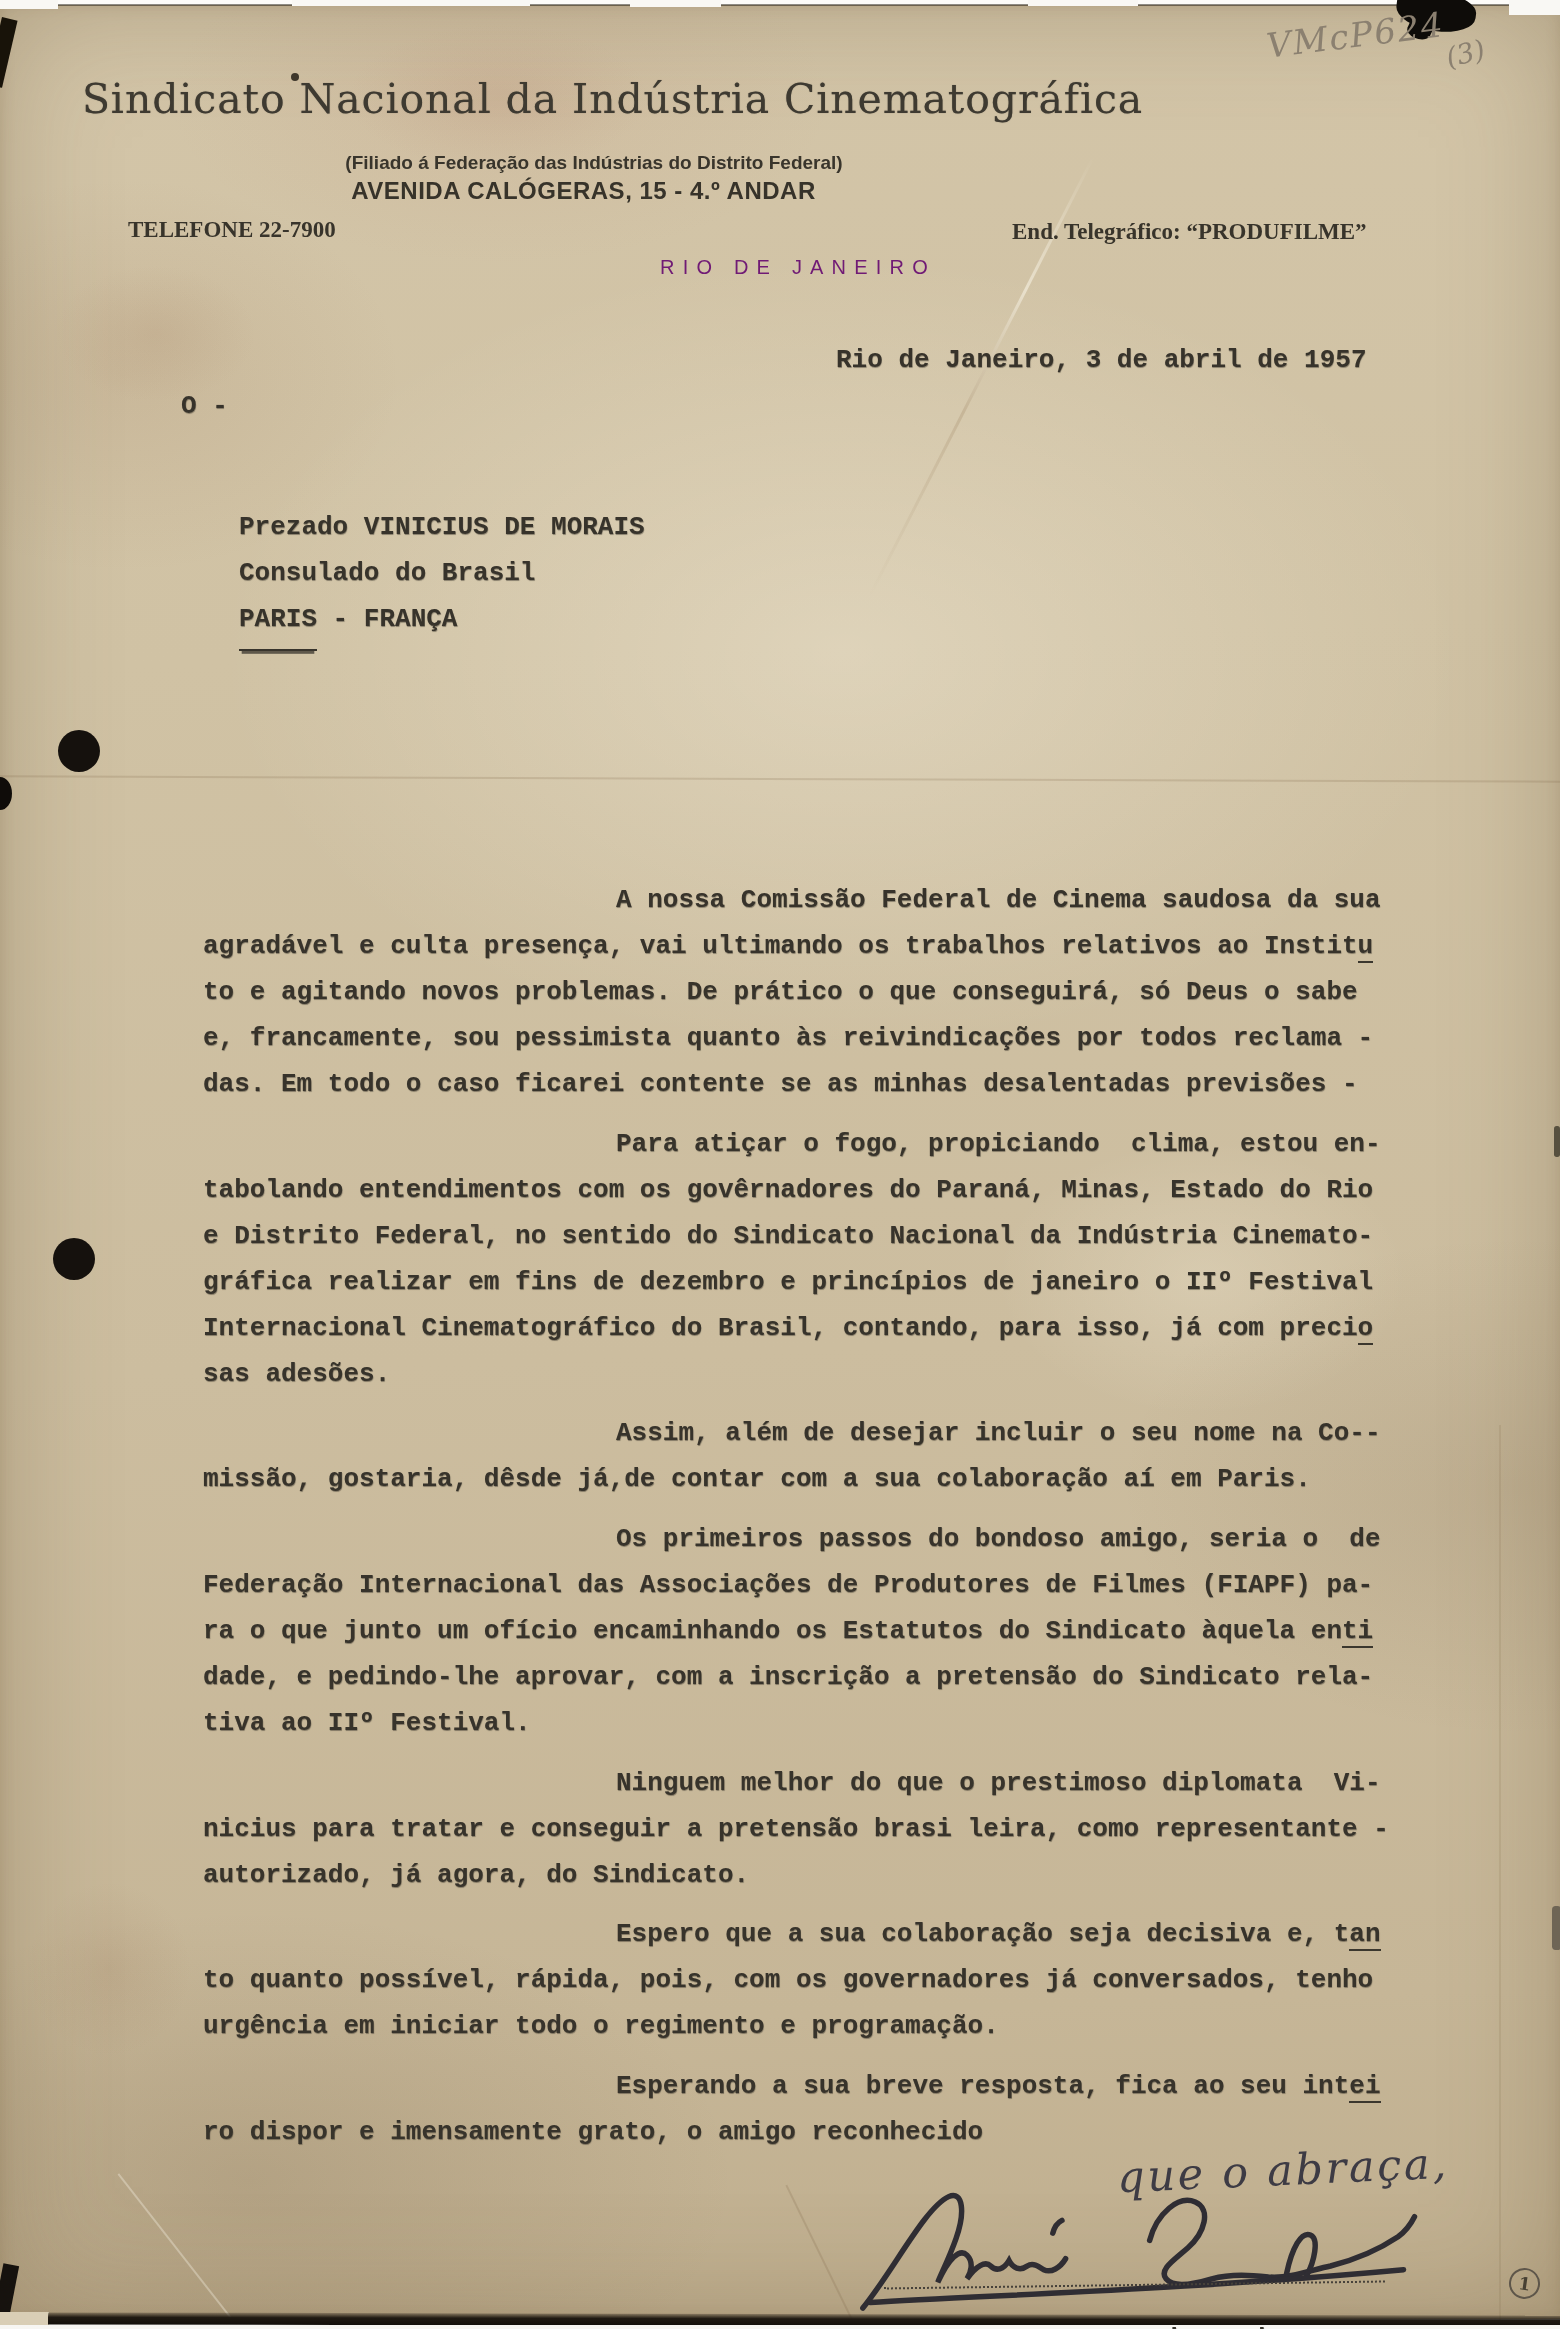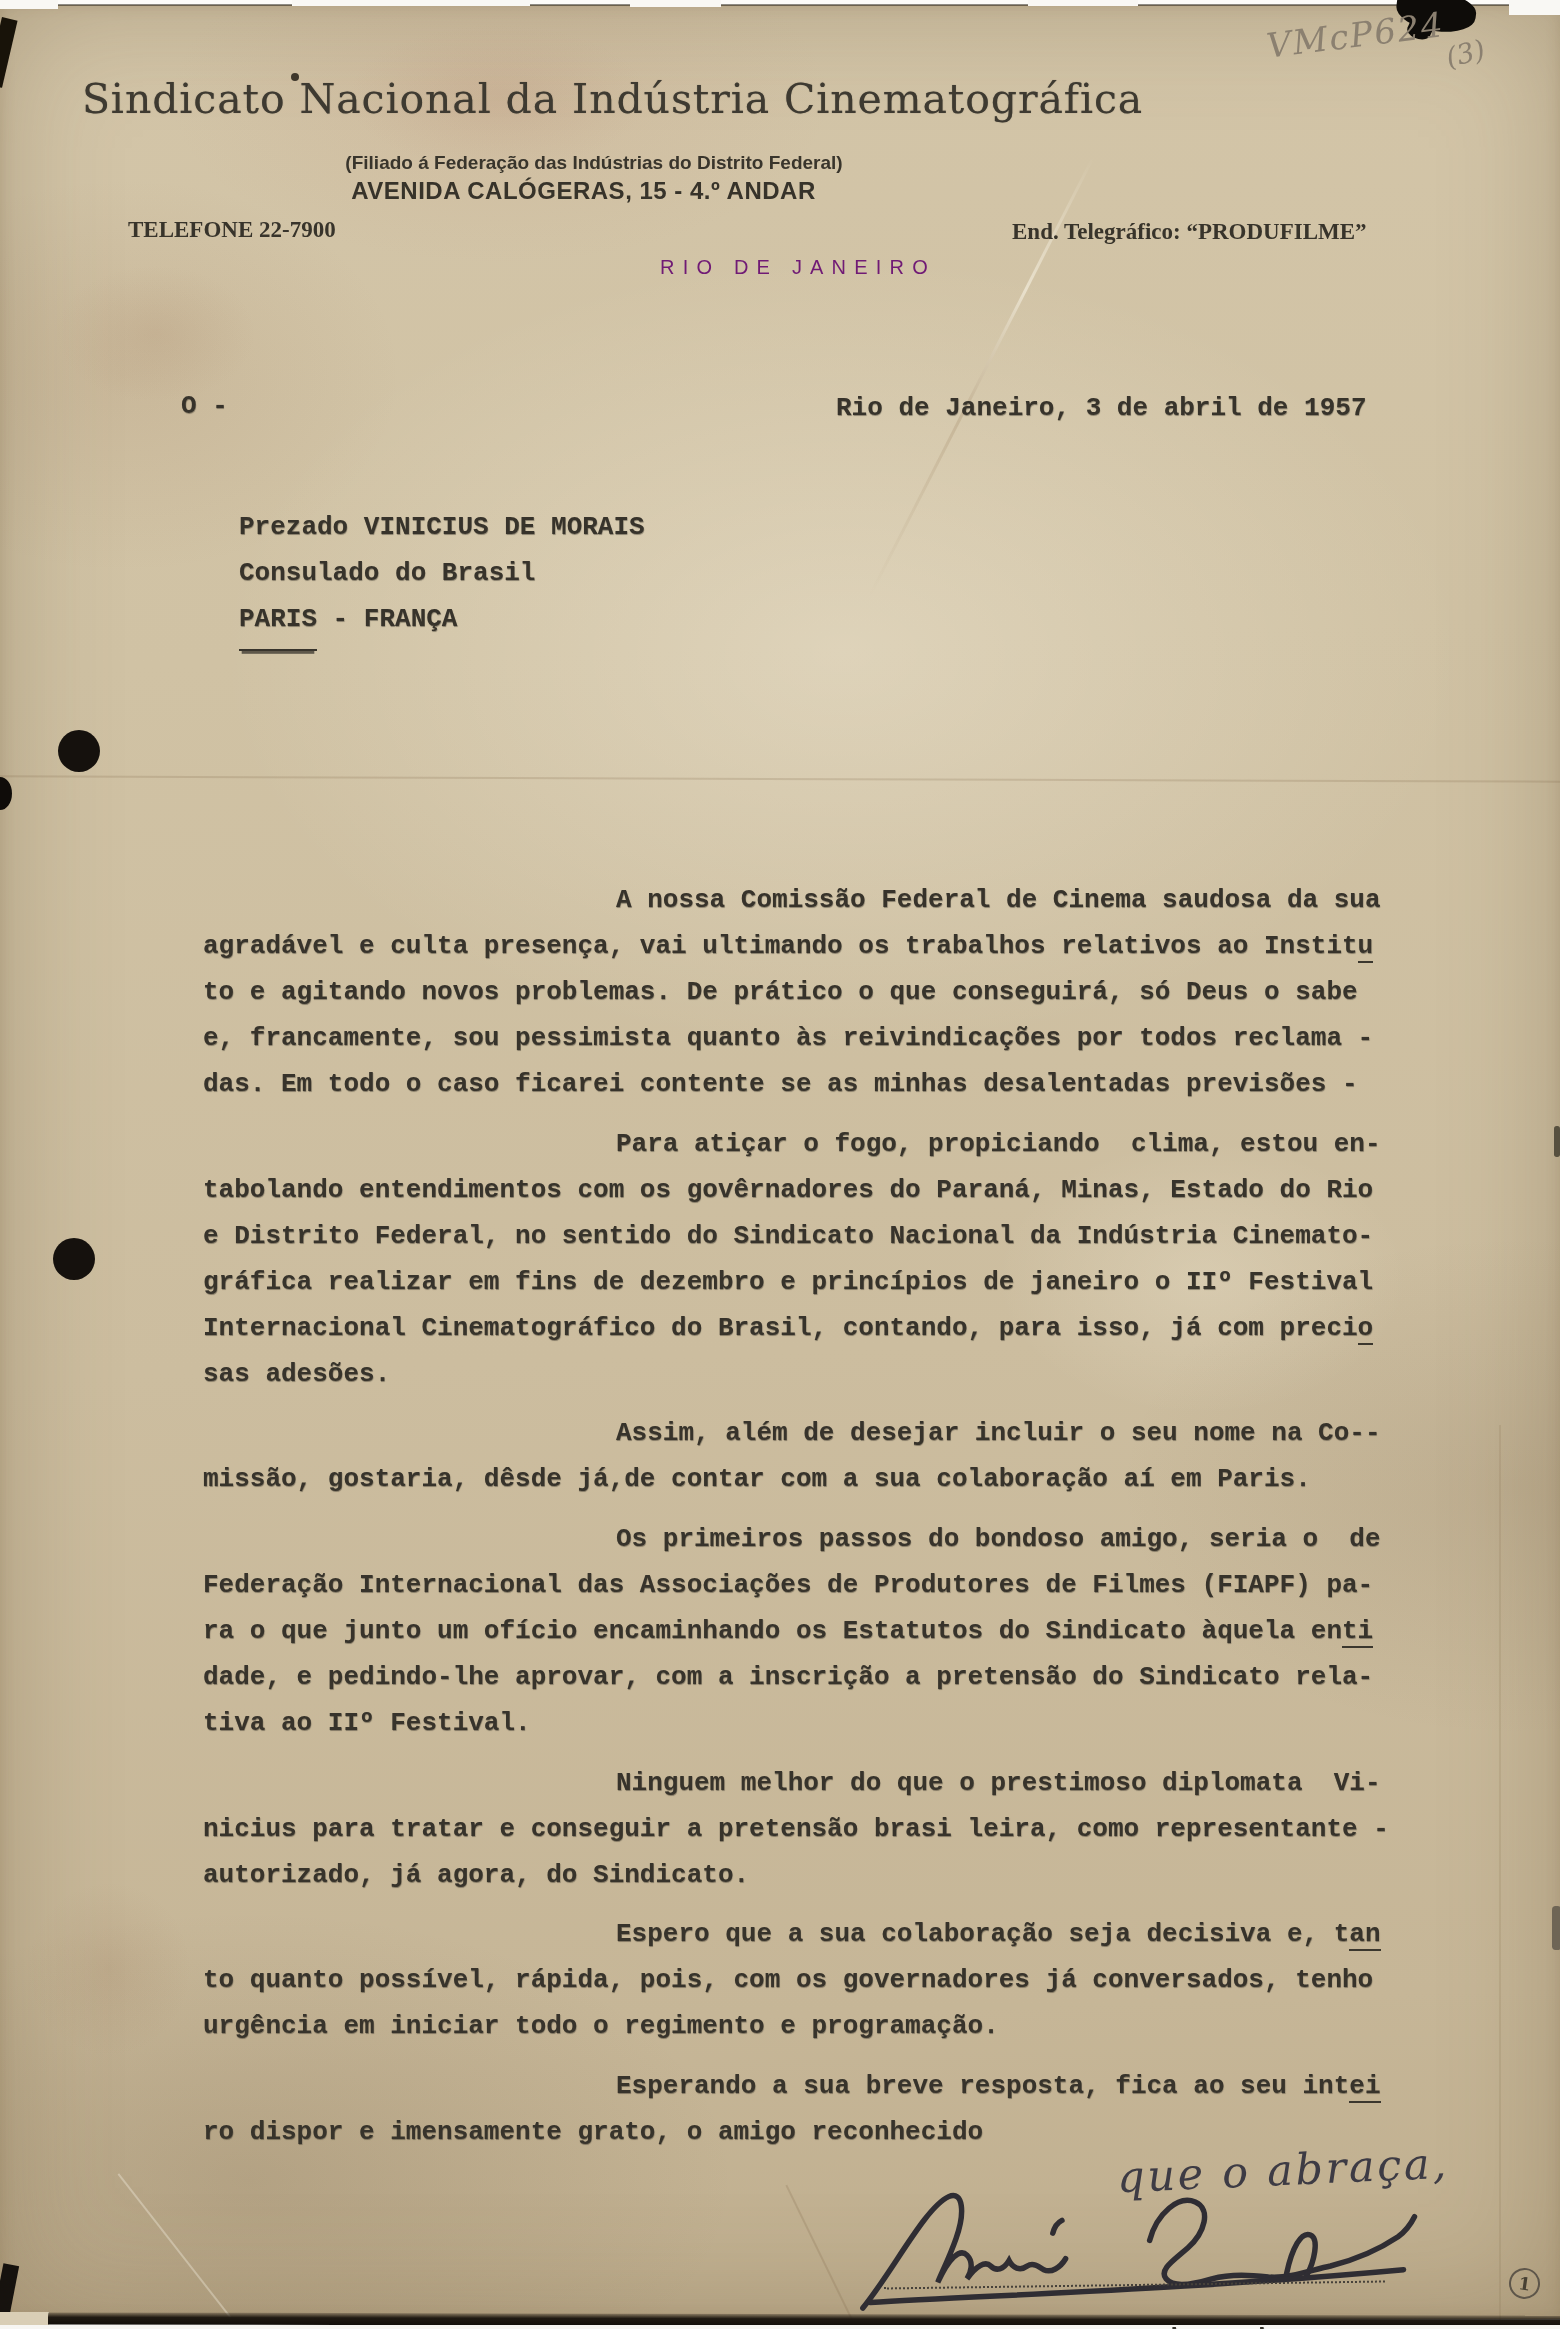--- a/index.html
+++ b/index.html
@@ -57,21 +57,21 @@
     font-weight:bold;font-size:24px;letter-spacing:0.5px;color:#37332a;}
   .lh-tel{left:128px;top:217px;font-family:"Liberation Serif",serif;font-weight:bold;
     font-size:23px;color:#38342b;}
   .lh-tgr{left:1012px;top:219px;font-family:"Liberation Serif",serif;font-weight:bold;
     font-size:23px;color:#38342b;}
   .lh-city{left:652px;top:256px;width:292px;text-align:center;
     font-size:20px;letter-spacing:8.2px;color:#701a75;}
   
   .mono{font-family:"Liberation Mono","DejaVu Sans Mono",monospace;font-weight:bold;
     color:#37332b;text-shadow:0.4px 0.5px 0.7px rgba(52,47,38,.45);}
-  .dateline{left:836px;top:345px;font-size:26px;white-space:pre;margin-top:48px;}
+  .dateline{left:836px;top:345px;font-size:26px;white-space:pre;}
   .refmark{left:181px;top:391px;font-size:26px;white-space:pre;}
   .recipient{left:239px;top:504px;font-size:26px;line-height:46px;}
   .recipient .line{white-space:pre;}
   .uu{border-bottom:2.7px solid #38342c;box-shadow:0 5.5px 0 -2.7px rgba(56,52,44,.75);padding-bottom:15px;}
   .bodytext{left:203px;top:841px;width:1279px;font-size:26px;line-height:46px;margin-top:36px;}
   .bodytext .line{white-space:pre;}
   .bodytext .par + .par{margin-top:13.7px;}
   .ind{padding-left:413px;}
   .u{border-bottom:2.7px solid #3b372e;}
   

